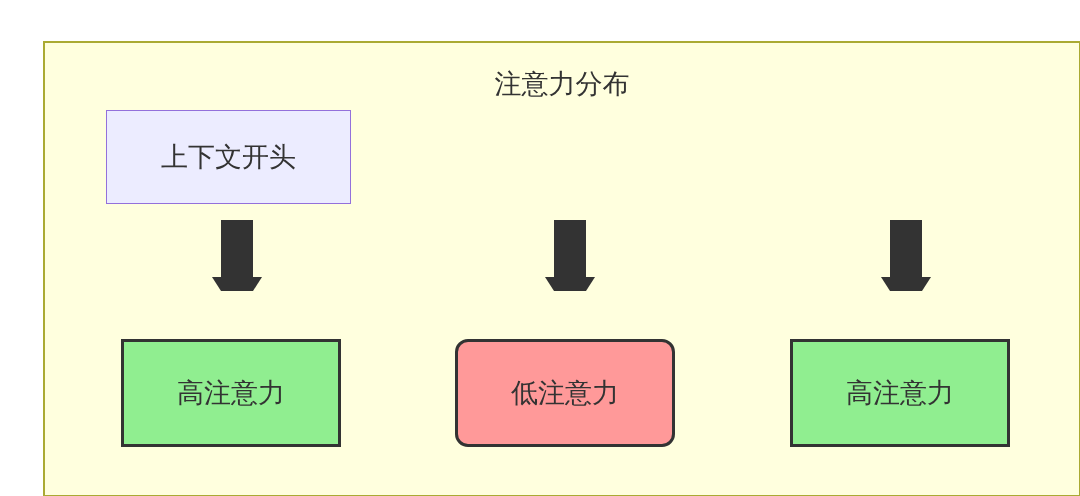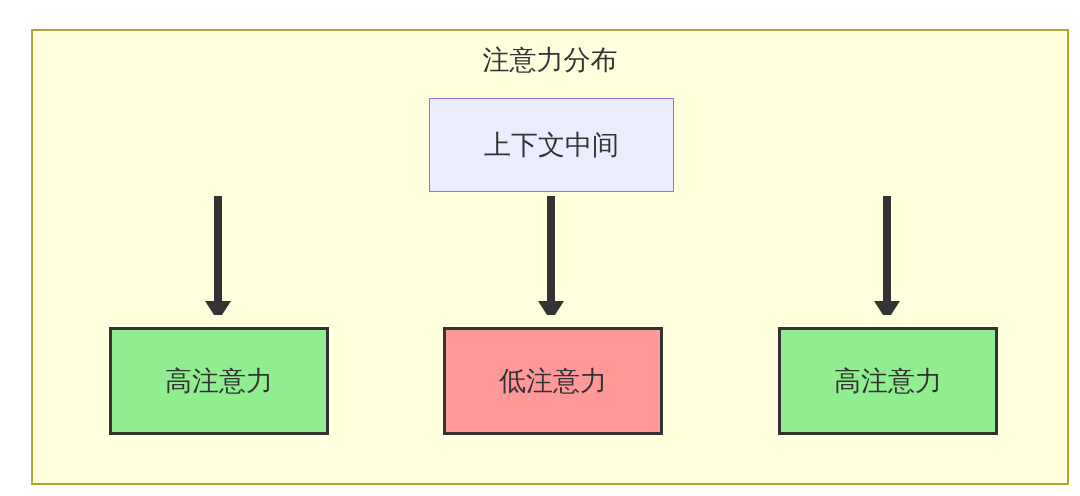--- a/index.html
+++ b/index.html
@@ -1,15 +1,15 @@
 <!DOCTYPE html>
 <html><head>
 <meta charset="utf-8">
 <style>
-  * { margin: 0; padding: 4px; box-sizing: border-box; }
+  * { margin: 0; padding: 16px; box-sizing: border-box; }
   html, body {
     width: 1080px; height: 496px;
     background: #ffffff;
     font-family: "Liberation Sans", "DejaVu Sans", sans-serif;
     overflow: hidden;
     position: relative;
   }
   .cluster {
     position: absolute;
     left: 27px; top: 25px;
@@ -39,21 +39,21 @@
     top: 67px;
     background: #ECECFF;
     border: 1.5px solid #9370DB;
   }
   .target-node {
     width: 220px; height: 108px;
     top: 296px;
     border: 3px solid #333333;
   }
   .target-high { background: #90EE90; }
-  .target-low  { background: #FF9999; }
+  .target-low  { background: #FF9999; border-radius: 13px; }
   .src-1 { left: 61px; }
   .src-2 { left: 396px; }
   .src-3 { left: 731px; }
   .tgt-1 { left: 76px; }
   .tgt-2 { left: 410px; }
   .tgt-3 { left: 745px; }
   .arrow {
     position: absolute;
     top: 161px;
     width: 18px; height: 135px;
@@ -75,22 +75,22 @@
     border-right: 9px solid transparent;
     border-top: 14px solid #333333;
   }
 </style>
 </head>
 <body>
 
 <div class="cluster">
   <div class="cluster-title">注意力分布</div>
 
-  <div class="node source-node src-2">
-    <span>上下文中间</span>
+  <div class="node source-node src-1">
+    <span>上下文开头</span>
   </div>
 
   <div class="arrow arr-1">
     <div class="arrow-line"></div>
     <div class="arrow-head"></div>
   </div>
   <div class="arrow arr-2">
     <div class="arrow-line"></div>
     <div class="arrow-head"></div>
   </div>

